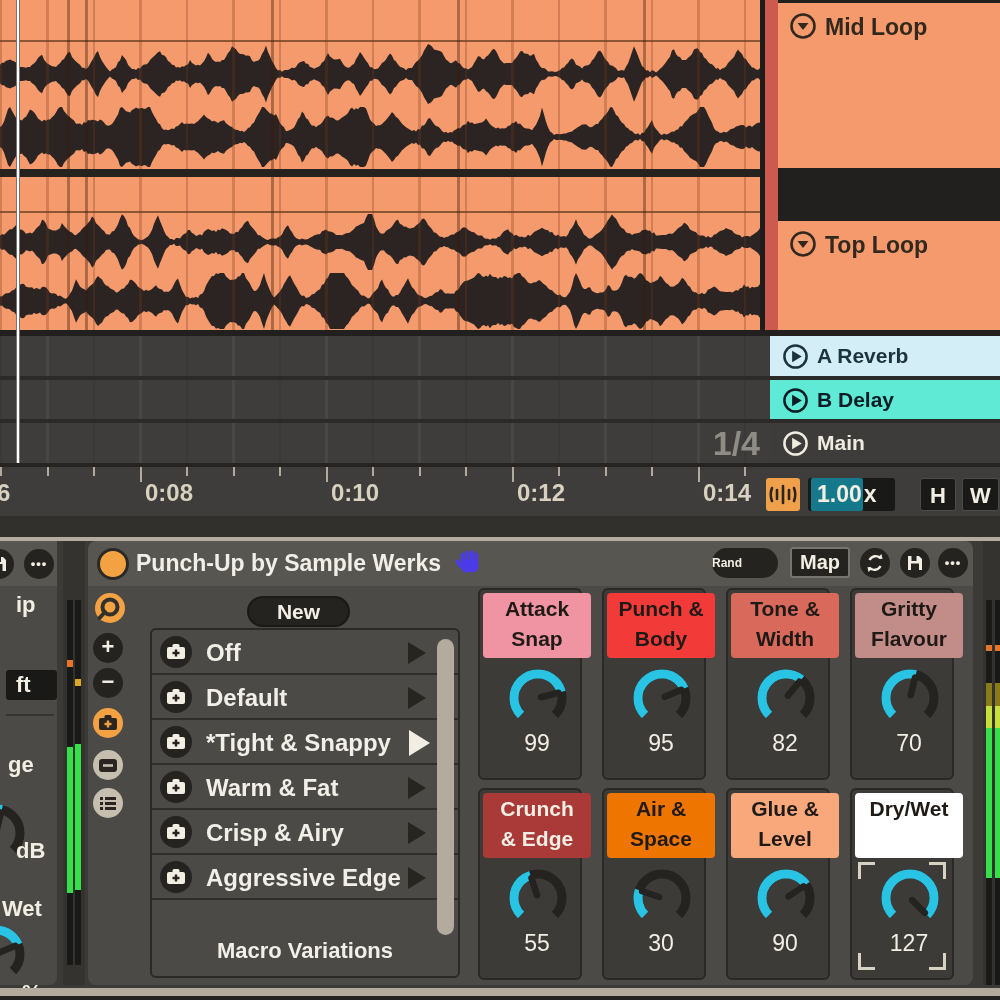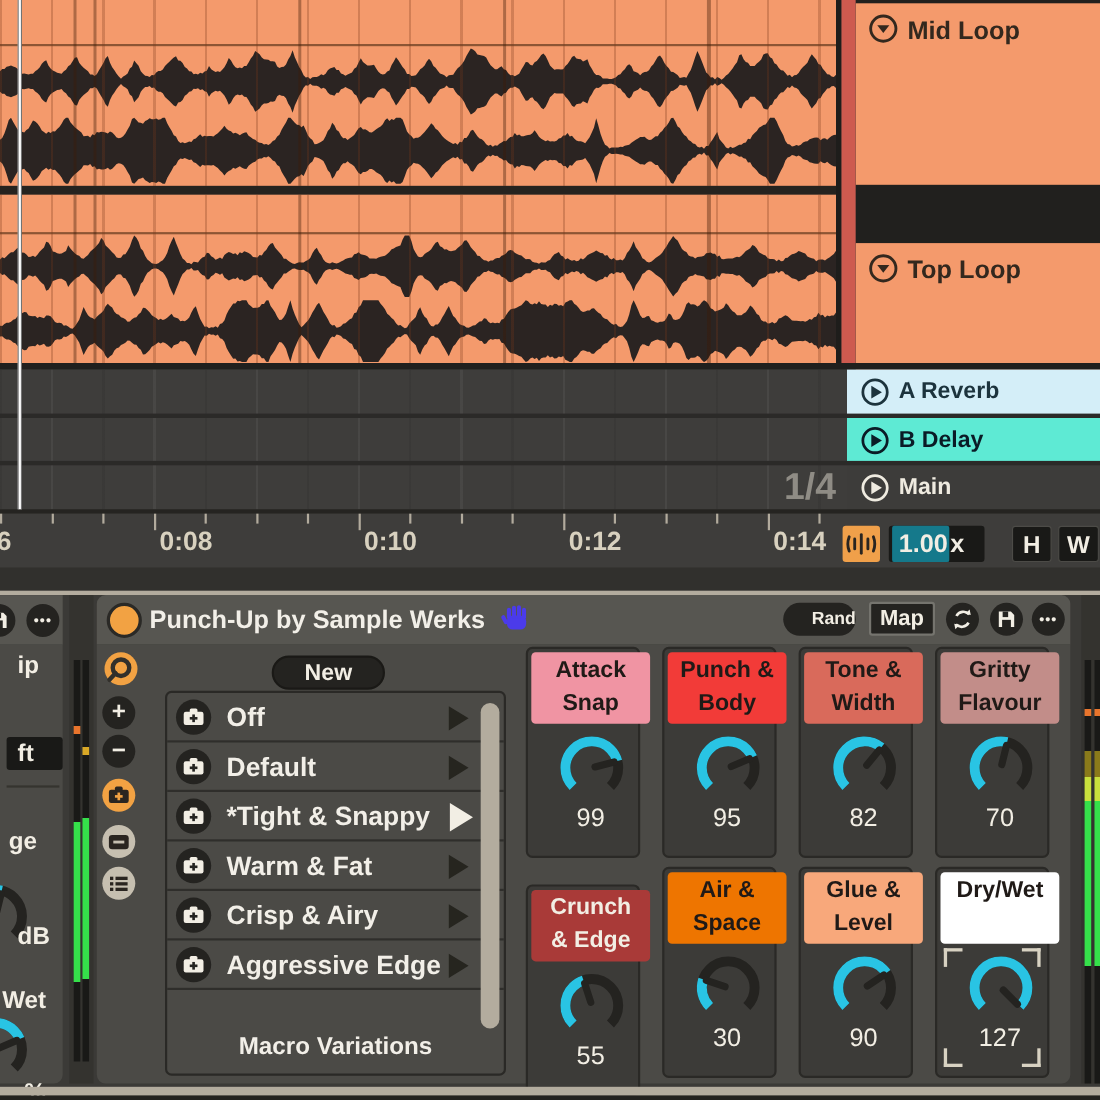--- a/index.html
+++ b/index.html
@@ -68,21 +68,21 @@
   
   .meter-col{position:absolute;top:0;height:444px;background:#34332F;}
   .meter-bar{position:absolute;width:6px;}
   
   #main-device-titlebar{left:88px;width:885px;border-radius:8px 8px 0 0;}
   #device-on-dot{position:absolute;left:9px;top:7px;width:26px;height:26px;border-radius:50%;
     background:#F2A243;border:3px solid #2A2926;}
   #device-title{position:absolute;left:48px;top:9px;color:#F2EFE8;font-size:23px;font-weight:bold;}
   #hand-icon{position:absolute;left:367px;top:8px;}
   #rand-btn{position:absolute;left:624px;top:7px;width:66px;height:30px;border-radius:15px;
-    background:#242320;color:#F2EEE4;font-size:16px;font-weight:bold;text-align:right;line-height:30px;}
+    background:#242320;color:#F2EEE4;font-size:12px;font-weight:bold;text-align:left;line-height:30px;}
   #map-btn{position:absolute;left:702px;top:6px;width:60px;height:31px;border-radius:3px;
     background:#242320;border:2px solid #75746E;box-sizing:border-box;
     color:#F2EEE4;font-size:20px;font-weight:bold;text-align:center;line-height:27px;}
   #main-device-body{left:88px;top:45px;width:885px;height:399px;background:#4B4A46;border-radius:0 0 8px 8px;}
   
   .strip-icon{position:absolute;left:5px;width:30px;height:30px;border-radius:50%;}
   .strip-icon.dark{background:#242320;color:#F2EEE4;}
   .strip-icon.orange{background:#F2A243;}
   .strip-icon.lite{background:#C6BFB0;}
   .pm-glyph{font-size:22px;font-weight:bold;line-height:28px;text-align:center;display:block;}
@@ -476,21 +476,21 @@
           <div class="tile" style="left: 762px; top: 2px;">
     <div class="band" style="background: rgb(194, 141, 137); color: rgb(32, 26, 23);">Gritty
 Flavour</div>
     <div class="knob-slot knob"><svg viewBox="0 0 64 64" width="64" height="64">
                 <path d="M 15.03 48.97 A 24 24 0 1 1 48.97 48.97" pathLength="100" fill="none" stroke="#242320" stroke-width="9"></path>
                 <path d="M 15.03 48.97 A 24 24 0 1 1 48.97 48.97" pathLength="100" fill="none" stroke="#29C4E4" stroke-width="9" stroke-dasharray="55.118110236220474 100"></path>
                 <line x1="32" y1="29" x2="32" y2="11" stroke="#242320" stroke-width="6.5" stroke-linecap="round" transform="rotate(13.818897637795288 32 32)"></line>
               </svg></div>
     <div class="tile-val">70</div>
   </div>
-          <div class="tile" style="left: 390px; top: 218px; padding-left: 12px;">
+          <div class="tile" style="left: 390px; top: 202px; padding-left: 12px;">
     <div class="band" style="background: rgb(169, 58, 56); color: rgb(242, 238, 228);">Crunch
 &amp; Edge</div>
     <div class="knob-slot knob"><svg viewBox="0 0 64 64" width="64" height="64">
                 <path d="M 15.03 48.97 A 24 24 0 1 1 48.97 48.97" pathLength="100" fill="none" stroke="#242320" stroke-width="9"></path>
                 <path d="M 15.03 48.97 A 24 24 0 1 1 48.97 48.97" pathLength="100" fill="none" stroke="#29C4E4" stroke-width="9" stroke-dasharray="43.30708661417323 100"></path>
                 <line x1="32" y1="29" x2="32" y2="11" stroke="#242320" stroke-width="6.5" stroke-linecap="round" transform="rotate(-18.07086614173228 32 32)"></line>
               </svg></div>
     <div class="tile-val">55</div>
   </div>
           <div class="tile" style="left: 514px; top: 202px;">

